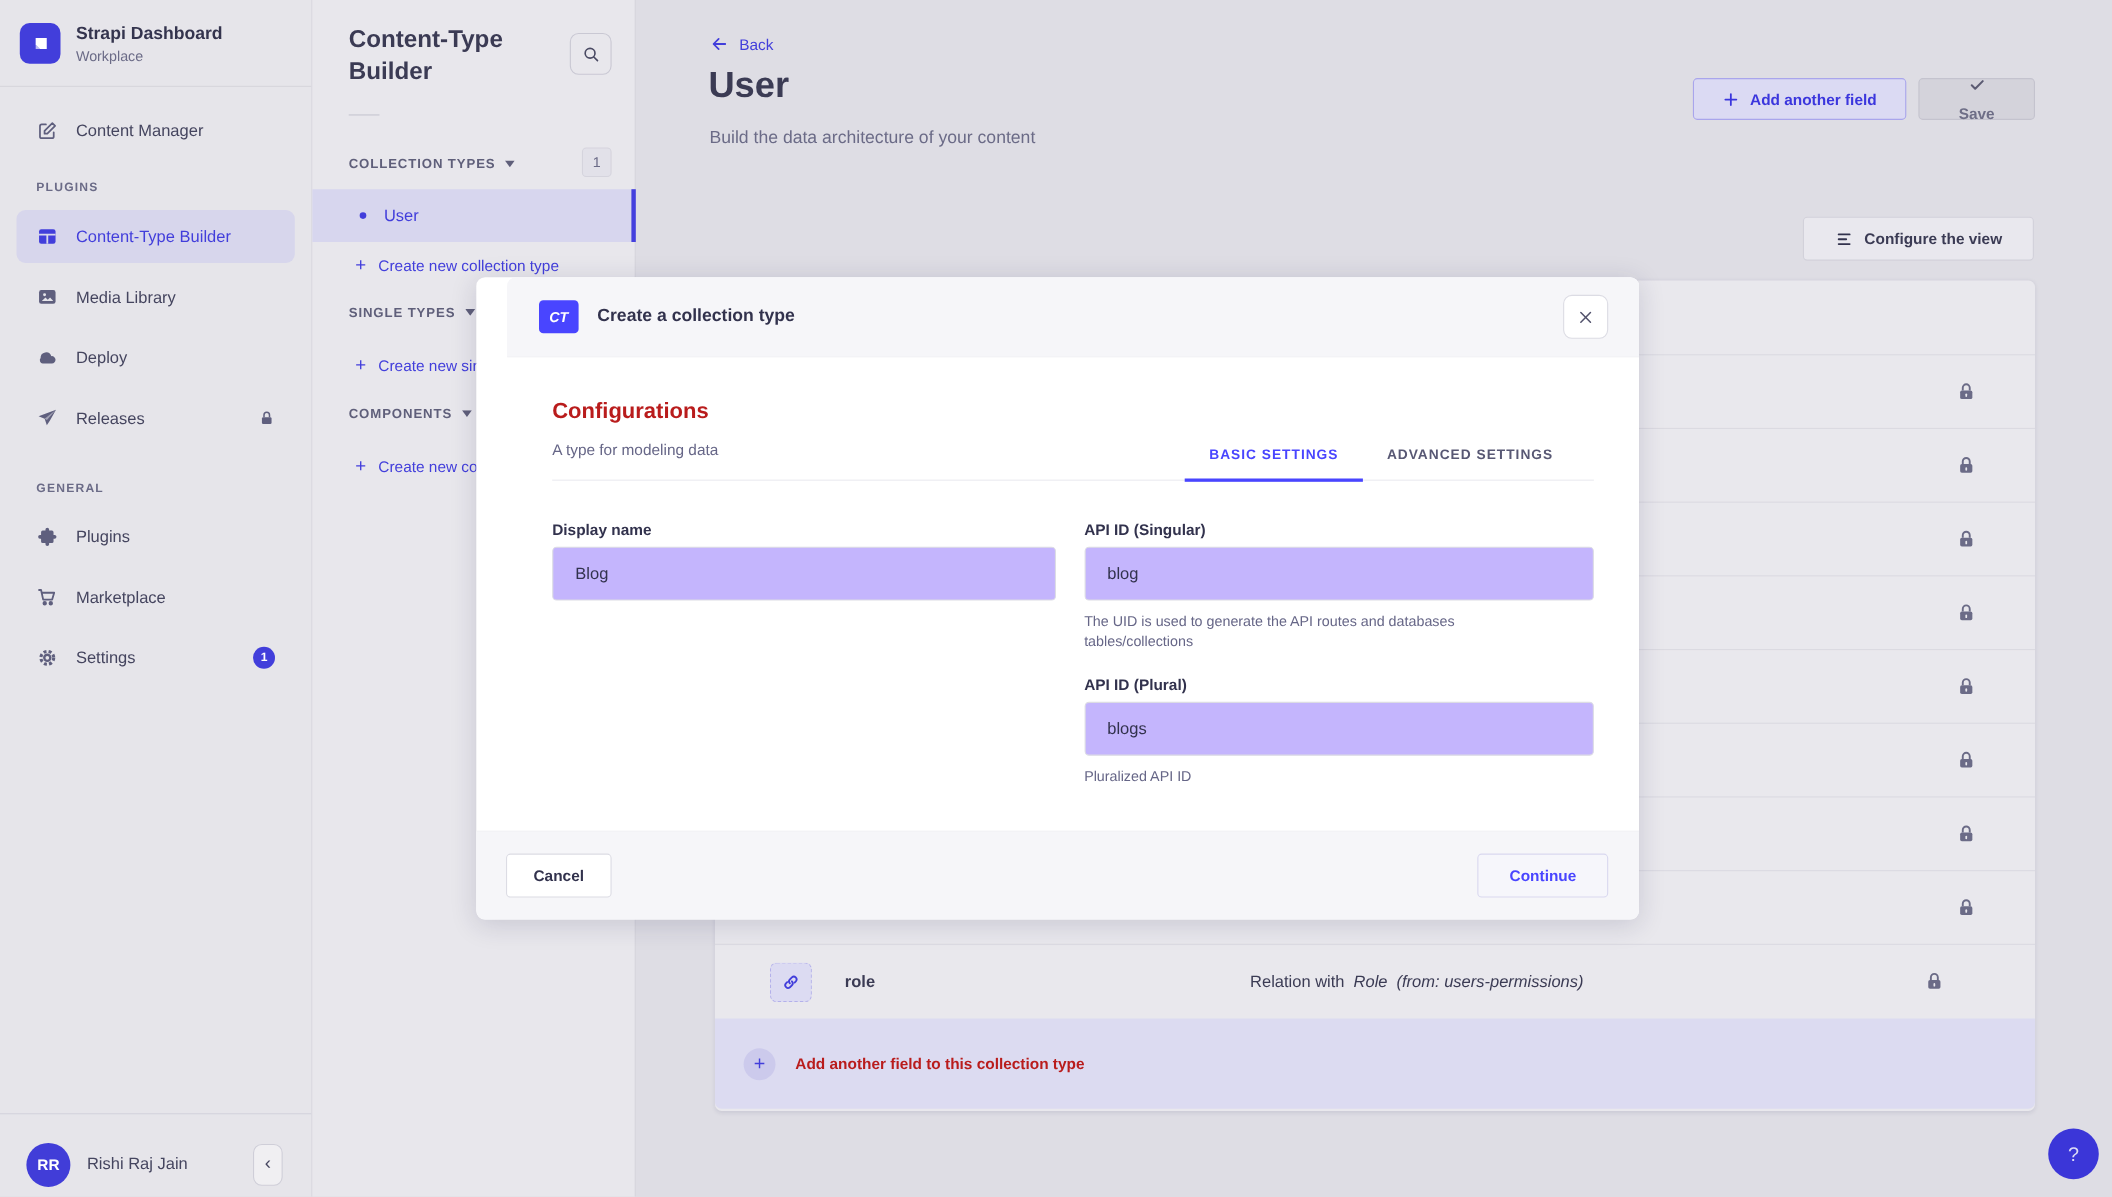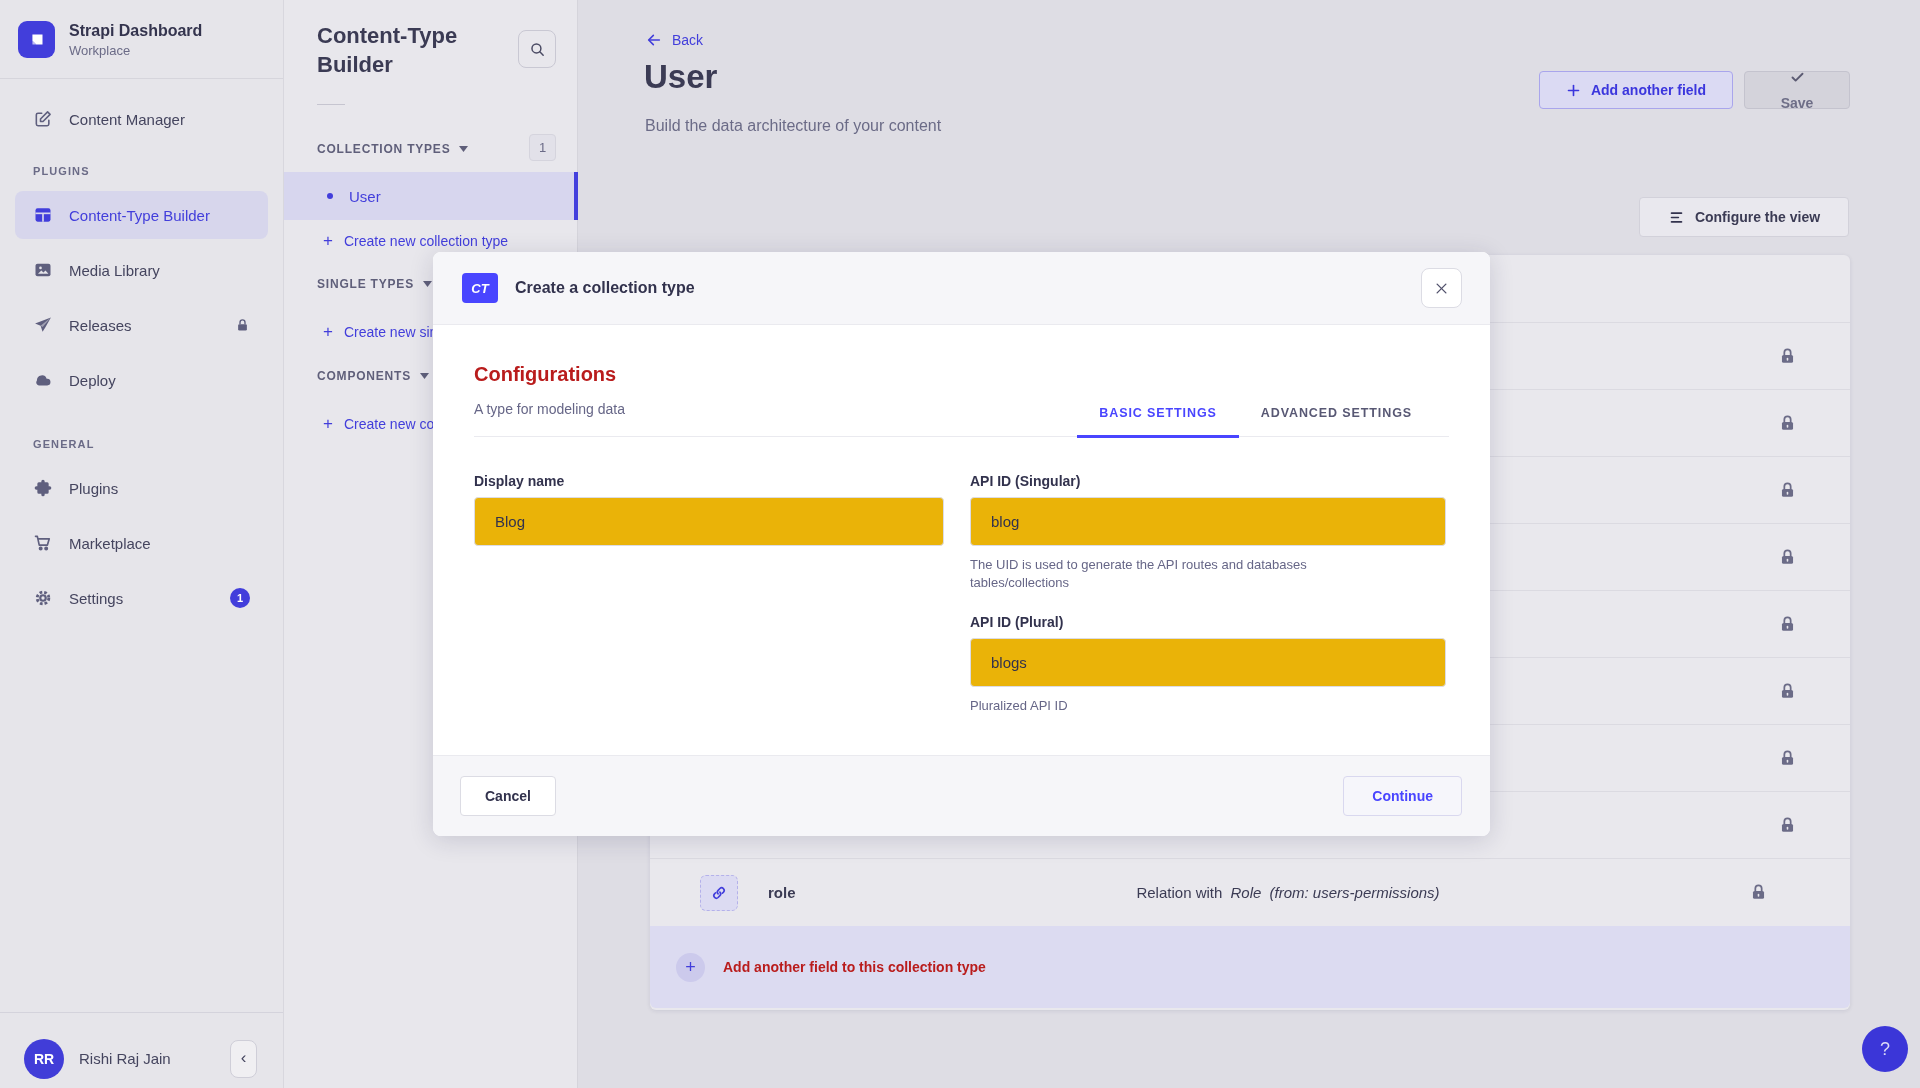--- a/index.html
+++ b/index.html
@@ -66,38 +66,38 @@
   .role-name { margin-left:30px; font-size:15px; font-weight:bold; color:#3b3b54; }
   .relation-text { position:absolute; left:calc(50% + 38px); transform:translateX(-50%); font-size:15px; color:#3b3b54; white-space:nowrap; }
   .relation-text .it { font-style:italic; }
   .relation-text .sp { margin-right:4px; }
   .row-role .lock-wrap { margin-left:auto; }
   .row-add { height:82px; background:#dcdbf1; border-radius:0 0 6px 6px; display:flex; align-items:center; padding-left:26px; gap:18px; cursor:pointer; }
   .plus-circle { width:29px; height:29px; border-radius:50%; background:#cccaec; color:#423edb; font-size:18px; display:flex; align-items:center; justify-content:center; }
   .row-add-label { font-size:14px; font-weight:bold; color:#b91c1c; }
 
   
-  .modal { position:absolute; left:433px; top:252px; width:1057px; height:584px; background:#ffffff; border-radius:8px; box-shadow:0 4px 24px rgba(33,33,77,0.16); z-index:50; }
+  .modal { position:absolute; left:433px; top:252px; width:1057px; height:584px; background:#ffffff; border-radius:8px; box-shadow:0 4px 24px rgba(33,33,77,0.16); z-index:50;padding-left:28px; }
   .modal-header { height:73px; background:#f6f6f9; border-bottom:1px solid #eaeaef; border-radius:8px 8px 0 0; display:flex; align-items:center; padding:0 28px 0 29px; }
   .ct-badge { width:36px; height:30px; border-radius:4px; background:#4945ff; color:#fff; font-size:13px; font-weight:bold; font-style:italic; display:flex; align-items:center; justify-content:center; }
   .modal-title { margin-left:17px; font-size:16px; font-weight:bold; color:#32324d; }
   .close-btn { margin-left:auto; width:41px; height:40px; border-radius:8px; background:#fff; border:1px solid #dcdce4; display:flex; align-items:center; justify-content:center; cursor:pointer; }
   .modal-body { position:relative; height:430px; padding:0 41px; }
   .modal-top { position:relative; height:112px; border-bottom:1px solid #eaeaef; }
   .config-title { position:absolute; left:0; top:38px; font-size:20px; font-weight:bold; color:#b91c1c; }
   .config-sub { position:absolute; left:0; top:76px; font-size:14px; color:#666687; }
   .tabs { position:absolute; right:15px; bottom:0; display:flex; }
   .tab { position:relative; height:46px; padding:0 22px; display:flex; align-items:center; font-size:12.5px; font-weight:bold; letter-spacing:0.9px; color:#585874; cursor:pointer; }
   .tab.active { color:#4945ff; }
   .tab.active::after { content:""; position:absolute; left:0; right:0; bottom:-2px; height:3px; background:#4945ff; }
   .fields { display:flex; gap:26px; margin-top:36px; }
   .col-l { width:470px; }
   .col-r { width:476px; }
   .field-label { font-size:14px; font-weight:bold; color:#32324d; margin-bottom:8px; }
-  .text-input { width:100%; height:49px; border:1px solid #dcdce4; border-radius:4px; background:#eab308; padding:0 20px; font-size:15px; color:#32324d; font-family:"Liberation Sans", sans-serif; outline:none; }
+  .text-input { width:100%; height:49px; border:1px solid #dcdce4; border-radius:4px; background:#c4b5fd; padding:0 20px; font-size:15px; color:#32324d; font-family:"Liberation Sans", sans-serif; outline:none; }
   .help-text { margin-top:10px; font-size:13px; line-height:18px; color:#666687; }
   .help-narrow { width:360px; }
   .group-plural { margin-top:22px; }
   .modal-footer { position:absolute; left:0; bottom:0; width:100%; height:81px; background:#f6f6f9; border-top:1px solid #eaeaef; border-radius:0 0 8px 8px; display:flex; align-items:center; justify-content:space-between; padding:0 28px 0 27px; }
   .btn-cancel { height:40px; padding:0 24px; background:#fff; border:1px solid #dcdce4; border-radius:4px; font-size:14px; font-weight:bold; color:#32324d; cursor:pointer; }
   .btn-continue { height:40px; padding:0 28px; background:#f6f6fb; border:1px solid #d9d8ef; border-radius:4px; font-size:14px; font-weight:bold; color:#4945ff; cursor:pointer; }
 
   .help-fab { position:absolute; left:1862px; top:1026px; width:46px; height:46px; border-radius:50%; background:#3b36d8; color:#dcdbf6; font-size:18px; display:flex; align-items:center; justify-content:center; cursor:pointer; z-index:60; }
 </style>
 </head>
@@ -148,40 +148,40 @@
             <circle cx="9" cy="9.5" r="1.6" fill="#e6e5ea"></circle>
             <path d="M6 16.5l4-4 2.5 2.5 2.5-2.5 3.5 4z" fill="#e6e5ea"></path>
           </svg>
         </span>
       <span class="ni-label">Media Library</span>
     </div>
 
     <div class="nav-item mt7">
       <span>
           <svg width="20" height="20" viewBox="0 0 24 24" fill="#5f5f7e">
+            <path d="M7 18.5h10a4 4 0 1 0-.6-7.96A6 6 0 0 0 4.7 12.6 3.6 3.6 0 0 0 7 18.5z"></path>
+          </svg>
+        </span>
+      <span class="ni-label">Deploy</span>
+    </div>
+
+    <div class="nav-item mt7">
+      <span>
+          <svg width="20" height="20" viewBox="0 0 24 24" fill="#5f5f7e">
             <path d="M21.5 3L2.5 10.2l6.6 2.6L11.5 20l3.4-5.2 6.6-11.8z"></path>
             <path d="M9.1 12.8l12.4-9.8-9.9 11.3z" fill="#e6e5ea" opacity="0.5"></path>
           </svg>
         </span>
       <span class="ni-label">Releases</span>
       <span>
           <svg width="15" height="15" viewBox="0 0 24 24">
             <path d="M8 10V7a4 4 0 0 1 8 0v3" fill="none" stroke="#5f5f7e" stroke-width="2.2"></path>
             <rect x="5" y="10" width="14" height="10" rx="2" fill="#5f5f7e"></rect>
           </svg>
         </span>
-    </div>
-
-    <div class="nav-item mt7">
-      <span>
-          <svg width="20" height="20" viewBox="0 0 24 24" fill="#5f5f7e">
-            <path d="M7 18.5h10a4 4 0 1 0-.6-7.96A6 6 0 0 0 4.7 12.6 3.6 3.6 0 0 0 7 18.5z"></path>
-          </svg>
-        </span>
-      <span class="ni-label">Deploy</span>
     </div>
 
     <div class="nav-heading nh-general">GENERAL</div>
 
     <div class="nav-item" style="margin-top:14px;">
       <span>
           <svg width="20" height="20" viewBox="0 0 24 24" fill="#5f5f7e">
             <path d="M10 4a2 2 0 0 1 4 0v1.2h3a1.8 1.8 0 0 1 1.8 1.8v3H20a2 2 0 0 1 0 4h-1.2v3A1.8 1.8 0 0 1 17 18.8h-3V20a2 2 0 0 1-4 0v-1.2H7A1.8 1.8 0 0 1 5.2 17v-3H4a2 2 0 0 1 0-4h1.2V7A1.8 1.8 0 0 1 7 5.2h3z"></path>
           </svg>
         </span>

